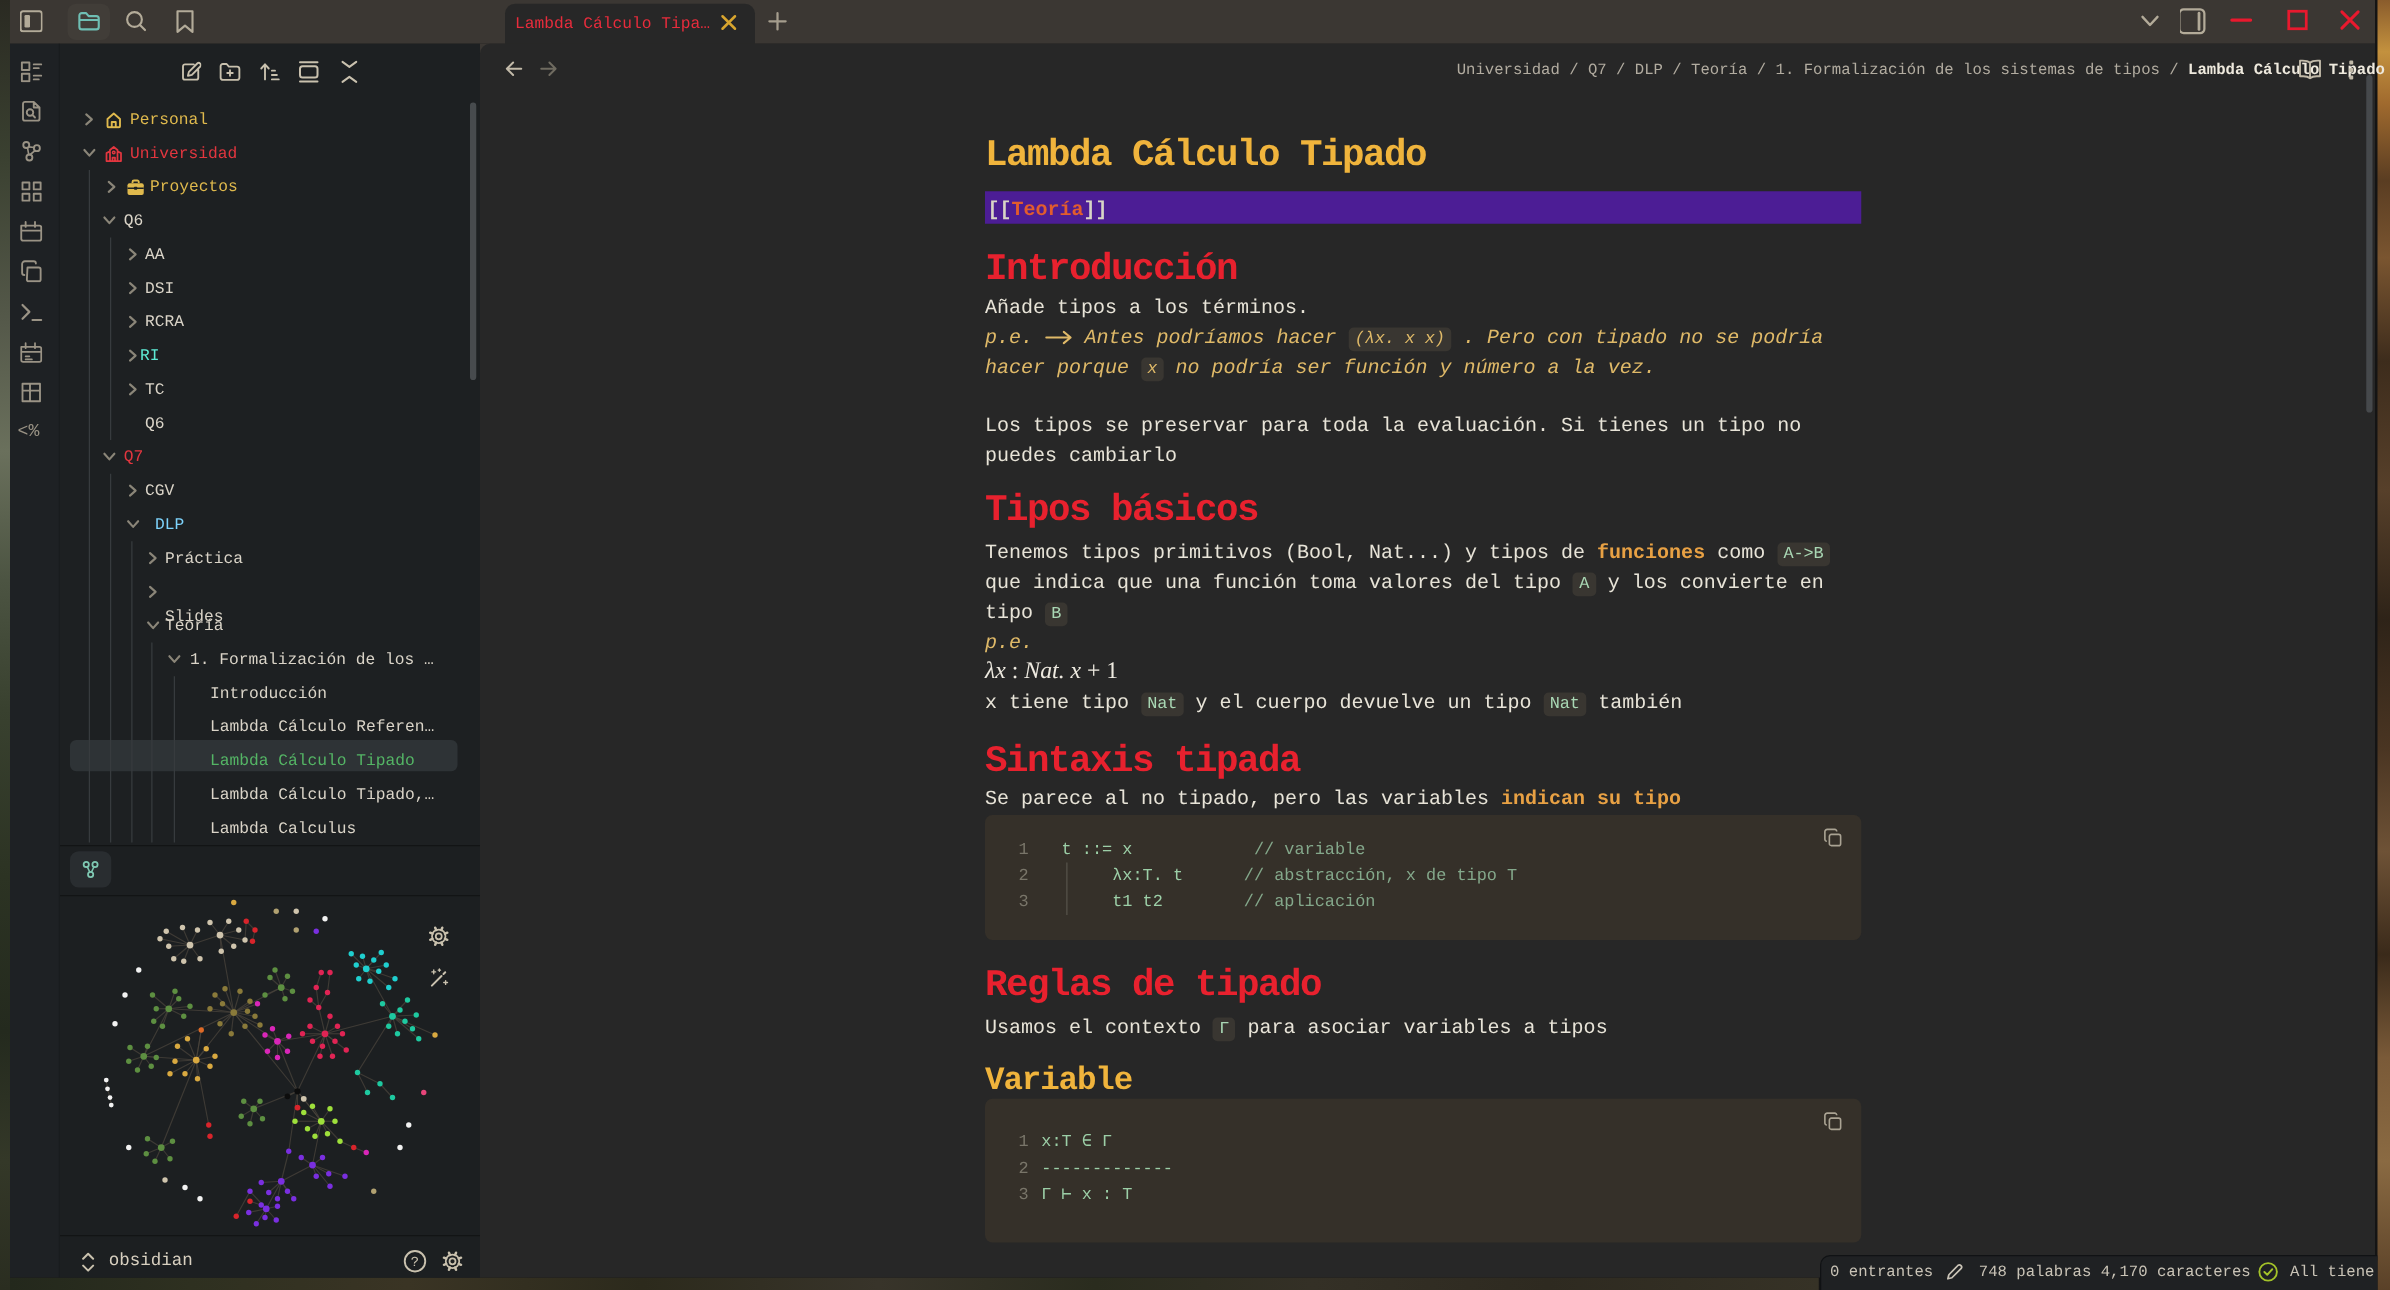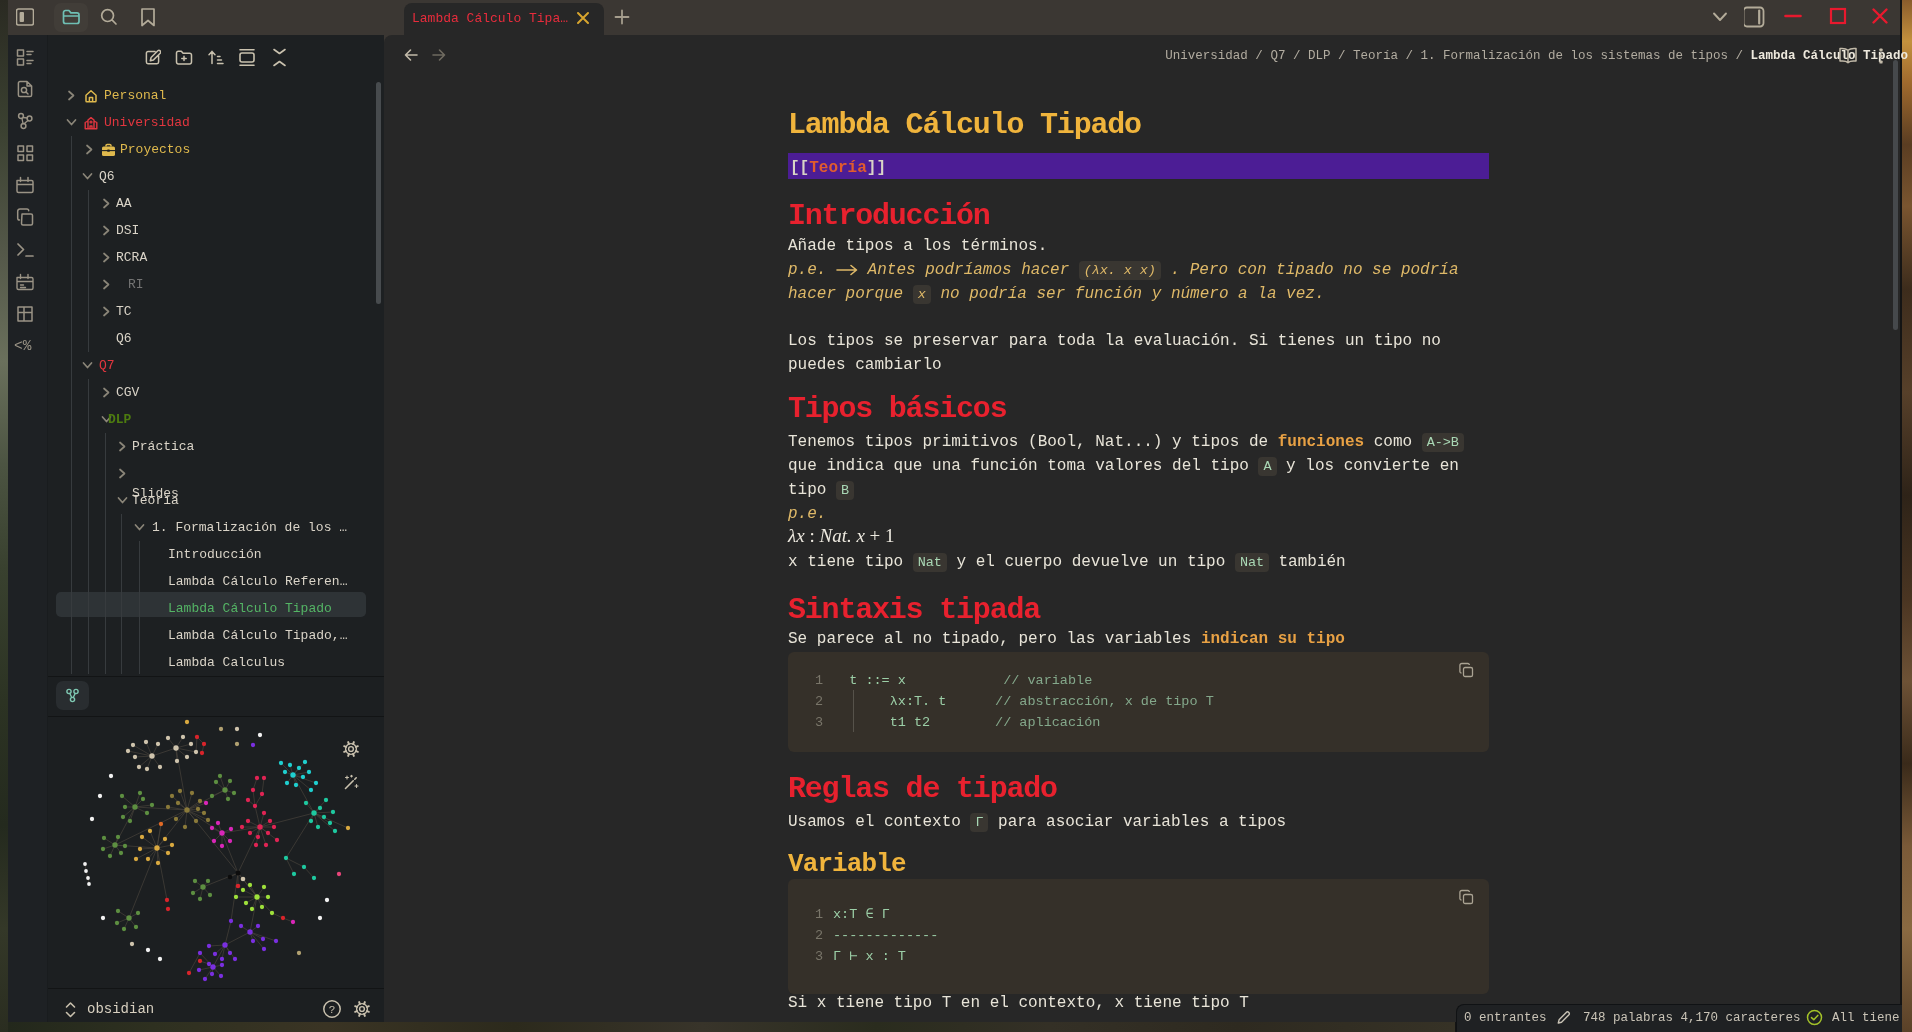--- a/index.html
+++ b/index.html
@@ -177,26 +177,26 @@
 <svg class="abs" style="left:134px;top:521.5px;" width="11" height="11" viewBox="0 0 11 11" fill="none" xmlns="http://www.w3.org/2000/svg">
     <path d="M1.5 3 L5.5 7.5 L9.5 3" stroke="#8a8578" stroke-width="1.7" stroke-linecap="round" stroke-linejoin="round"></path>
   </svg>
 <div class="trow" style="left:104px;top:83.5px;color:#dfb94d;font-weight:normal;">Personal</div>
 <div class="trow" style="left:104px;top:110.5px;color:#e2363f;font-weight:normal;">Universidad</div>
 <div class="trow" style="left:120px;top:137.5px;color:#dfb94d;font-weight:normal;">Proyectos</div>
 <div class="trow" style="left:99px;top:164.5px;color:#dad4c8;font-weight:normal;">Q6</div>
 <div class="trow" style="left:116px;top:191.5px;color:#dad4c8;font-weight:normal;">AA</div>
 <div class="trow" style="left:116px;top:218.5px;color:#dad4c8;font-weight:normal;">DSI</div>
 <div class="trow" style="left:116px;top:245.5px;color:#dad4c8;font-weight:normal;">RCRA</div>
-<div class="trow" style="left:128px;top:272.5px;color:#737373;font-weight:normal;">RI</div>
+<div class="trow" style="left:112px;top:272.5px;color:#5eead4;font-weight:normal;">RI</div>
 <div class="trow" style="left:116px;top:299.5px;color:#dad4c8;font-weight:normal;">TC</div>
 <div class="trow" style="left:116px;top:326.5px;color:#dad4c8;font-weight:normal;">Q6</div>
 <div class="trow" style="left:99px;top:353.5px;color:#e2363f;font-weight:normal;">Q7</div>
 <div class="trow" style="left:116px;top:380.5px;color:#dad4c8;font-weight:normal;text-align:right;">CGV</div>
-<div class="trow" style="left:108px;top:407.5px;color:#4d7c0f;font-weight:bold;">DLP</div>
+<div class="trow" style="left:124px;top:407.5px;color:#7dd3fc;font-weight:normal;">DLP</div>
 <div class="trow" style="left:132px;top:434.5px;color:#dad4c8;font-weight:normal;">Práctica</div>
 <div class="trow" style="left:132px;top:482px;color:#dad4c8;font-weight:normal;">Slides</div>
 <div class="trow" style="left:132px;top:488.5px;color:#dad4c8;font-weight:normal;">Teoría</div>
 <div class="trow" style="left:152px;top:515.5px;color:#dad4c8;font-weight:normal;">1. Formalización de los …</div>
 <div class="trow" style="left:168px;top:542.5px;color:#dad4c8;font-weight:normal;">Introducción</div>
 <div class="trow" style="left:168px;top:569.5px;color:#dad4c8;font-weight:normal;">Lambda Cálculo Referen…</div>
 <div class="trow" style="left:168px;top:596.5px;color:#54b565;font-weight:normal;">Lambda Cálculo Tipado</div>
 <div class="trow" style="left:168px;top:623.5px;color:#dad4c8;font-weight:normal;">Lambda Cálculo Tipado,…</div>
 <div class="trow" style="left:168px;top:650.5px;color:#dad4c8;font-weight:normal;">Lambda Calculus</div>
 <div class="abs" style="left:71px;top:136px;width:1px;height:538px;background:#373b3e;"></div>
@@ -667,21 +667,20 @@
 <h3 style="font-size:26px;letter-spacing:-0.9px;line-height:30px;color:#f0b43c;margin:15px 0 0 0;">Variable</h3>
 <div class="codeblock" style="padding:25px 0 27px 0;">
       <svg style="position:absolute;right:14px;top:10px;" width="17" height="17" viewBox="0 0 17 17" fill="none" xmlns="http://www.w3.org/2000/svg">
         <rect x="5.5" y="5.5" width="9" height="9" rx="1.6" stroke="#aaa393" stroke-width="1.3"></rect>
         <path d="M3.5 11 a1.6 1.6 0 0 1 -1.6-1.6 v-6 a1.9 1.9 0 0 1 1.9-1.9 h6 a1.6 1.6 0 0 1 1.6 1.6" stroke="#aaa393" stroke-width="1.3" fill="none"></path>
       </svg>
 <div><span class="lnum">1</span>x:T ∈ Γ</div>
 <div><span class="lnum">2</span>-------------</div>
 <div><span class="lnum">3</span>Γ ⊢ x : T</div>
 </div>
-<p style="margin-top:-3px;">Si x tiene tipo T en el contexto, x tiene tipo T</p>
 </div>
 <div class="abs" style="left:1456px;top:1004px;width:446px;height:28px;background:#1f2123;border-radius:8px 0 0 0;border-top:1px solid #101214;border-left:1px solid #101214;"></div>
 <div class="abs" style="left:1464px;top:1009px;height:18px;line-height:18px;font-size:12.5px;color:#c9c3b6;">0 entrantes</div>
 <svg class="abs" style="left:1556px;top:1010px;" width="15" height="15" viewBox="0 0 15 15" fill="none" xmlns="http://www.w3.org/2000/svg">
     <path d="M10.5 2.2 a1.8 1.8 0 0 1 2.5 2.5 L5.5 12.2 l-3.2 .8 .8-3.2 Z" stroke="#c9c3b6" stroke-width="1.4" stroke-linecap="round" stroke-linejoin="round"></path>
   </svg>
 <div class="abs" style="left:1583px;top:1009px;height:18px;line-height:18px;font-size:12.5px;color:#c9c3b6;">748 palabras 4,170 caracteres</div>
 <svg class="abs" style="left:1806px;top:1009px;" width="17" height="17" viewBox="0 0 17 17" fill="none" xmlns="http://www.w3.org/2000/svg">
     <circle cx="8.5" cy="8.5" r="7" stroke="#a3c229" stroke-width="1.5"></circle>
     <path d="M5.5 8.6 L7.8 10.8 L11.8 6.4" stroke="#a3c229" stroke-width="1.5" stroke-linecap="round" stroke-linejoin="round"></path>

